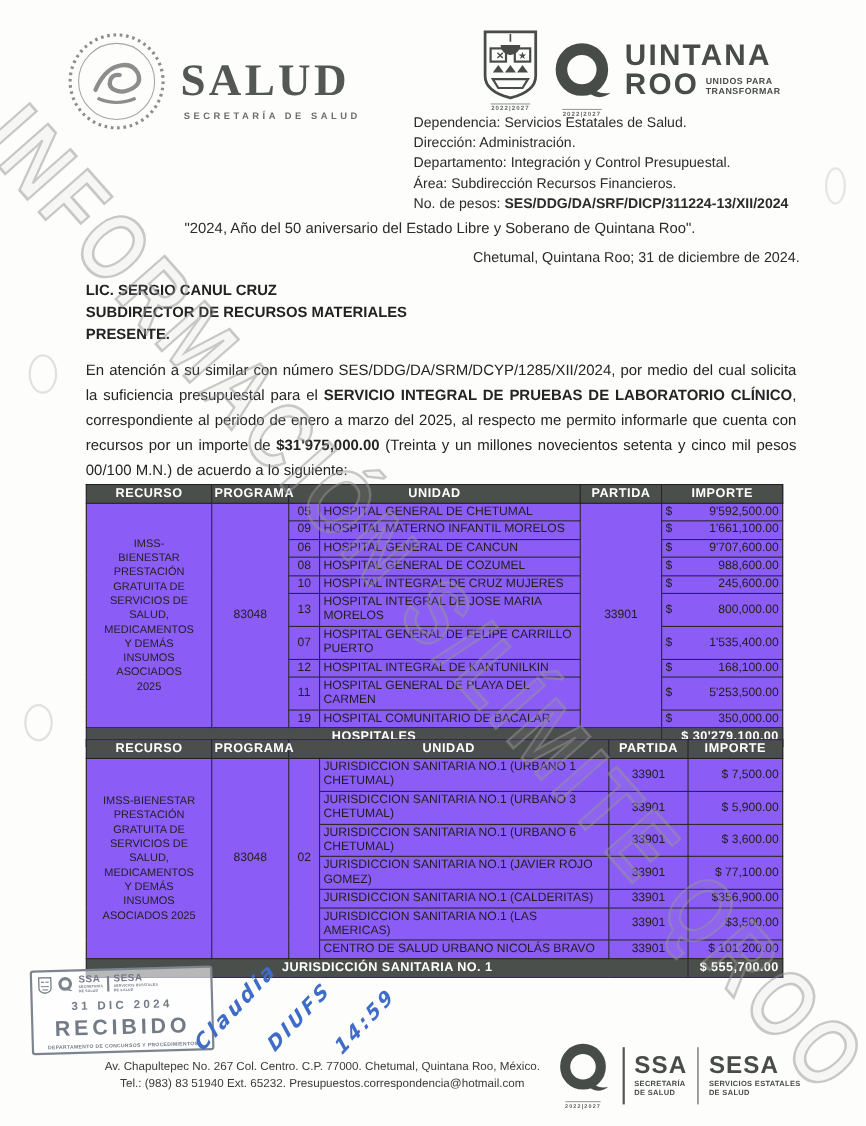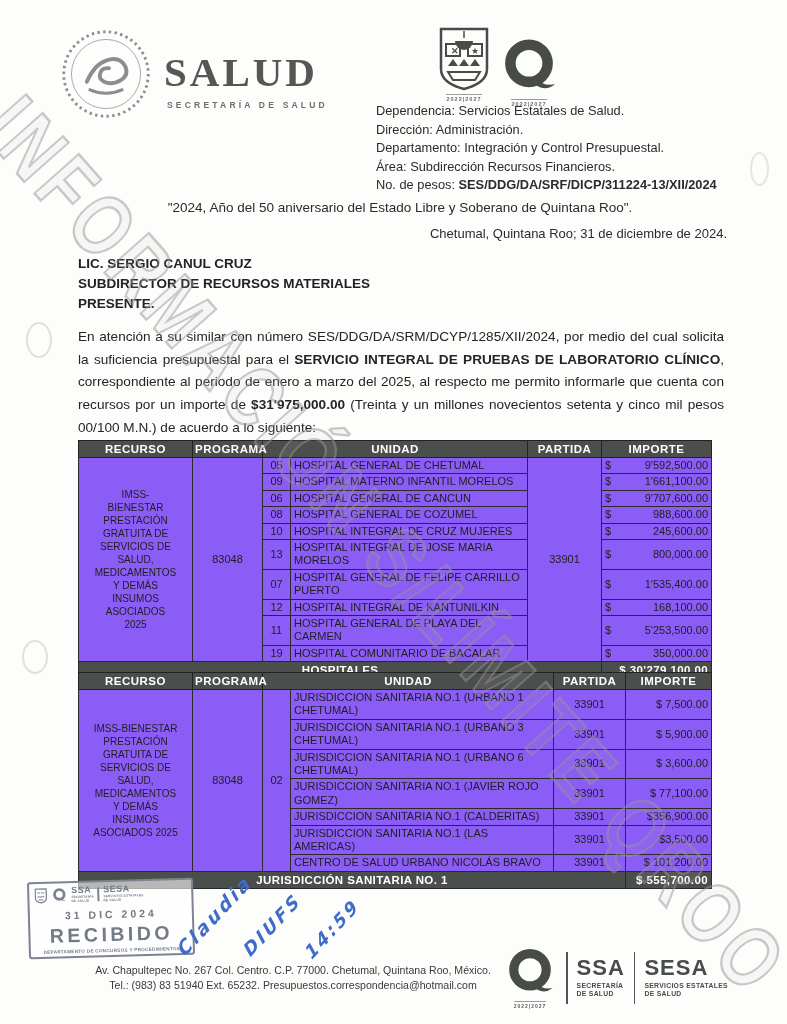--- a/index.html
+++ b/index.html
@@ -136,20 +136,30 @@
         <path d="M10 46 h32 l-5 8 h-22 z" fill="none" stroke="#474c49" stroke-width="2"></path>
       </svg>
       <div class="years">2022|2027</div>
     </div>
     <div class="qmark">
       <svg width="62" height="62" viewBox="0 0 100 100">
         <circle cx="50" cy="44" r="30" fill="none" stroke="#474c49" stroke-width="17"></circle>
         <path d="M60 66 q12 16 32 12 q-14 11 -28 3 q-8 -5 -12 -11 z" fill="#474c49"></path>
       </svg>
       <div class="years">2022|2027</div>
+    </div>
+    <div class="qname">
+      <div class="qrow1">UINTANA</div>
+      <div class="qrow2">
+        <span class="qroo-word">ROO</span>
+        <span class="qtag">
+          <span>UNIDOS PARA</span><br>
+          <span>TRANSFORMAR</span>
+        </span>
+      </div>
     </div>
   </div>
 
   <div class="meta">
       <div class="meta-line"><span class="meta-label">Dependencia: </span><span class="meta-val">Servicios Estatales de Salud.</span></div>
       <div class="meta-line"><span class="meta-label">Dirección: </span><span class="meta-val">Administración.</span></div>
       <div class="meta-line"><span class="meta-label">Departamento: </span><span class="meta-val">Integración y Control Presupuestal.</span></div>
       <div class="meta-line"><span class="meta-label">Área: </span><span class="meta-val">Subdirección Recursos Financieros.</span></div>
       <div class="meta-line"><span class="meta-label">No. de pesos: </span><span class="meta-val b">SES/DDG/DA/SRF/DICP/311224-13/XII/2024</span></div>
     </div>

